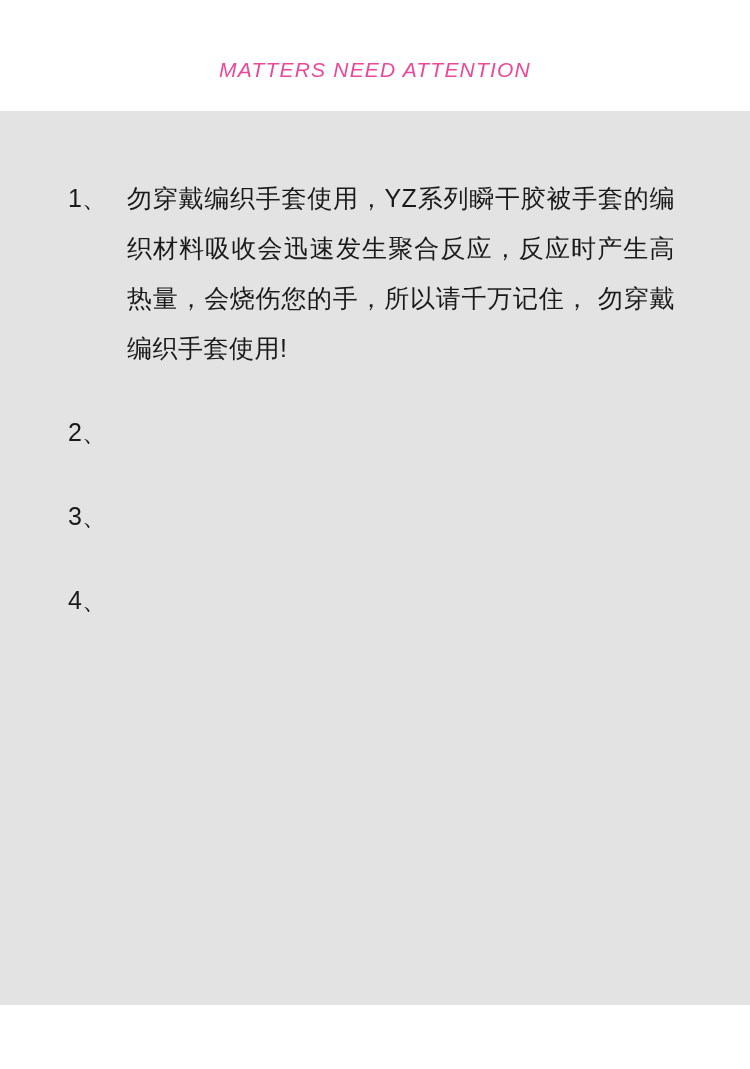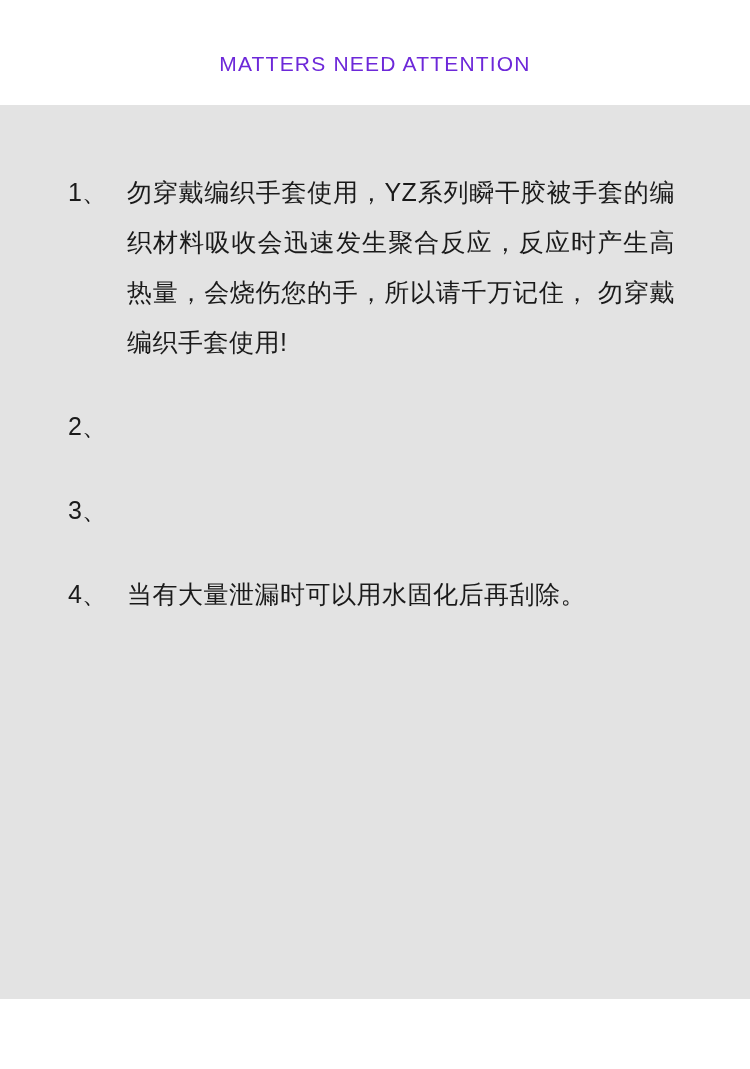--- a/index.html
+++ b/index.html
@@ -25,25 +25,26 @@
     text-align: center;
   }
   .title-cn {
     font-size: 43px;
     font-weight: bold;
     letter-spacing: 3px;
     color: #141414;
     line-height: 1.15;
   }
   .title-en {
-    margin-top: 8px;
+    margin-top: 14px;
     font-size: 21px;
     letter-spacing: 1.2px;
-    color: #6d28d9;
+    color: #ec4899;
     font-weight: 400;
+    font-style: italic;
   }
   .panel {
     margin-top: 29px;
     width: 750px;
     height: 894px;
     background: #e3e3e3;
     box-sizing: border-box;
     padding: 62px 40px 0 40px;
   }
   .item {
@@ -95,17 +96,16 @@
     <div class="item item-2">
       <div class="num">2、</div>
     </div>
 
     <div class="item item-3">
       <div class="num">3、</div>
     </div>
 
     <div class="item item-4">
       <div class="num">4、</div>
-      <div class="text">当有大量泄漏时可以用水固化后再刮除。</div>
     </div>
 
   </div>
 </div>
 
 </body></html>

